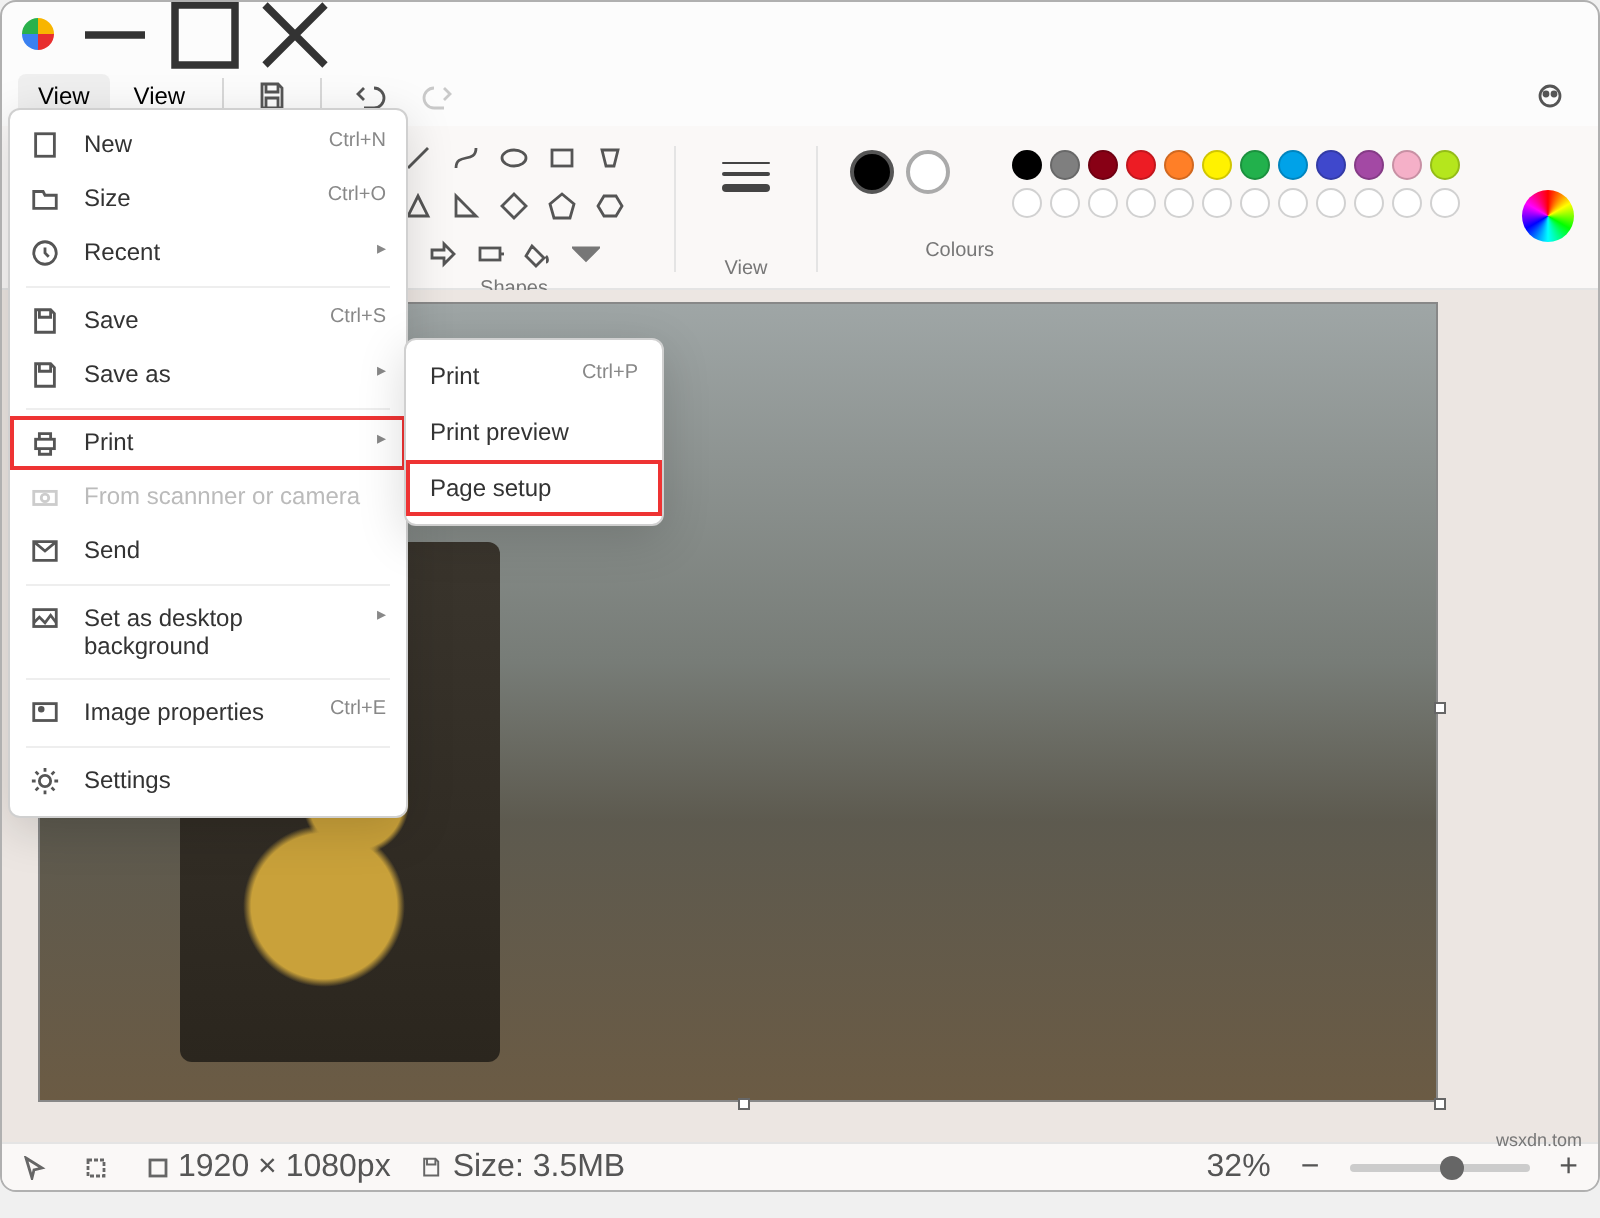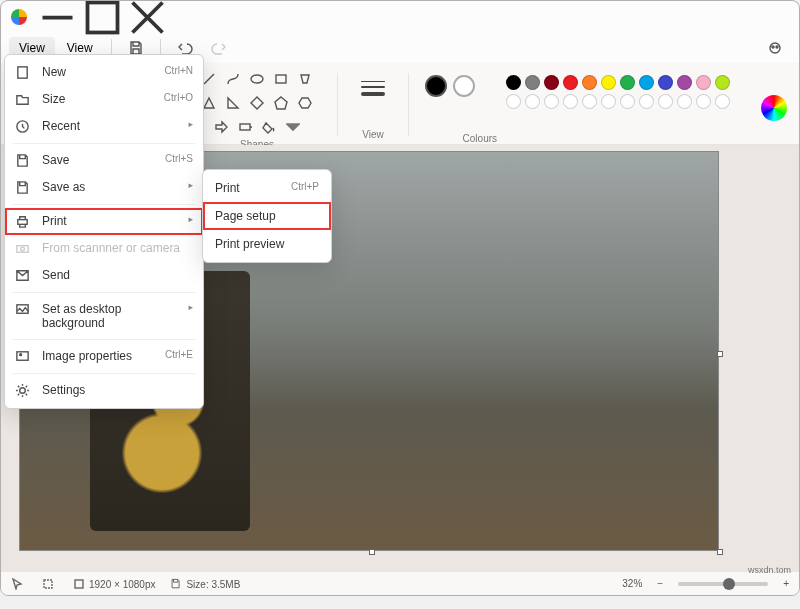--- a/index.html
+++ b/index.html
@@ -51,21 +51,21 @@
 .mi .chev { font-size:9px; color:#888; }
 .mi.disabled { color:#bbb; }
 .mi.disabled svg { stroke:#ccc; }
 .mi.hl { outline:2px solid #e33; outline-offset:-2px; }
 .hr { height:1px; background:#eee; margin:3px 8px; }
 
 .submenu { position:absolute; left:201px; top:168px; width:130px; background:#fff; border:1px solid #d0d0d0; border-radius:6px; box-shadow:0 6px 24px rgba(0,0,0,.15); padding:4px 0; z-index:21; }
 .smi { padding:7px 12px; font-size:12px; color:#333; display:flex; justify-content:space-between; }
 .smi.hl { outline:2px solid #e33; outline-offset:-2px; }
 
-.status { height:24px; border-top:1px solid #e4e4e4; display:flex; align-items:center; font-size:10px; color:#555; gap:15px; padding:0 10px; background:#faf8f7; }
+.status { height:24px; border-top:1px solid #e4e4e4; display:flex; align-items:center; font-size:16px; color:#555; gap:15px; padding:0 10px; background:#faf8f7; }
 .status .sp { flex:1; }
 .status svg { width:12px; height:12px; stroke:#666; fill:none; stroke-width:1.4; vertical-align:-2px; margin-right:4px; }
 .zoomslider { width:90px; height:4px; background:#ccc; border-radius:2px; position:relative; }
 .zoomslider .thumb { position:absolute; left:45px; top:-4px; width:12px; height:12px; border-radius:50%; background:#666; }
 .watermark { position:absolute; right:8px; bottom:20px; font-size:9px; color:#777; }
 </style>
 </head>
 <body>
 
 <div class="window">
@@ -286,21 +286,21 @@
             <div class="sw" style="background: rgb(255, 255, 255);"></div>
             <div class="sw" style="background: rgb(255, 255, 255);"></div>
             <div class="sw" style="background: rgb(255, 255, 255);"></div>
             <div class="sw" style="background: rgb(255, 255, 255);"></div>
             <div class="sw" style="background: rgb(255, 255, 255);"></div>
             <div class="sw" style="background: rgb(255, 255, 255);"></div>
             <div class="sw" style="background: rgb(255, 255, 255);"></div>
           </div>
       </div>
       <div class="colpick"></div>
-      <div class="lbl" style="position:absolute;bottom:0;left:60%;transform:translateX(-50%)">Colours</div>
+      <div class="lbl" style="position:absolute;bottom:13px;left:60%;transform:translateX(-50%)">Colours</div>
     </div>
   </div>
 
   <div class="canvas-area">
     <div class="canvas-img"></div>
     <div class="handle" style="left:716px;top:206px"></div>
     <div class="handle" style="left:716px;top:404px"></div>
     <div class="handle" style="left:368px;top:404px"></div>
   </div>
 
@@ -412,22 +412,22 @@
         </svg>
         <span class="lab">Settings</span>
       </div>
   </div>
 
   <div class="submenu">
     <div class="smi">
         <span>Print</span>
         <span style="font-size:10px;color:#888">Ctrl+P</span>
       </div>
+    <div class="smi">
+        <span>Print preview</span>
+      </div>
     <div class="smi hl">
         <span>Page setup</span>
       </div>
-    <div class="smi">
-        <span>Print preview</span>
-      </div>
   </div>
 
   <div class="watermark">wsxdn.tom</div>
 </div>
 
 </body></html>

